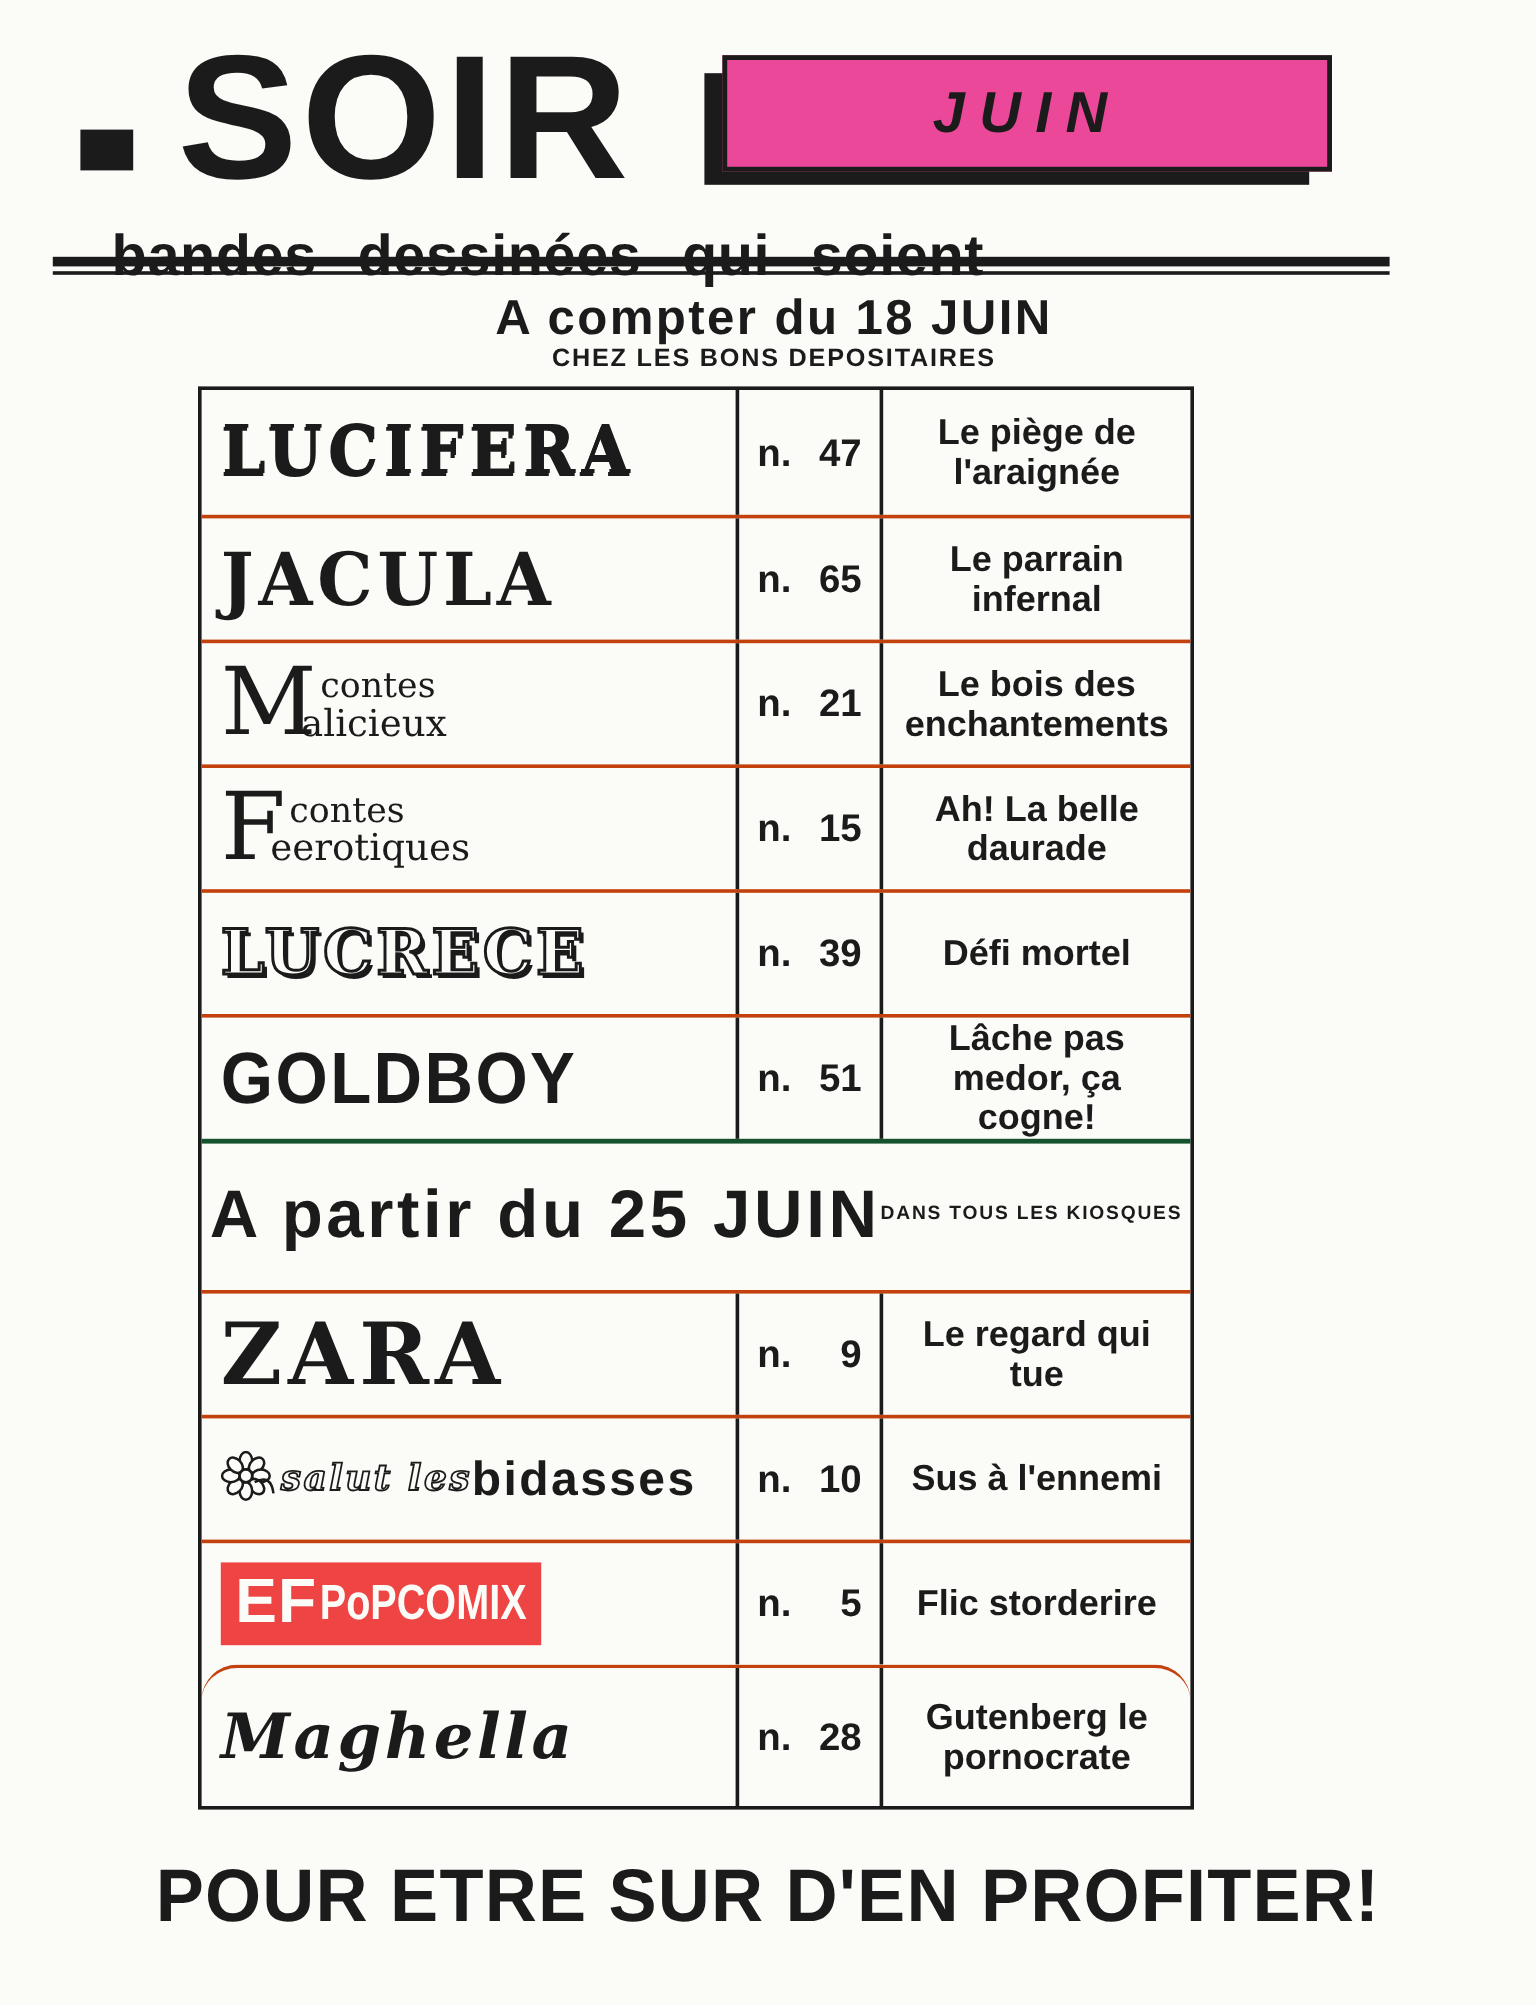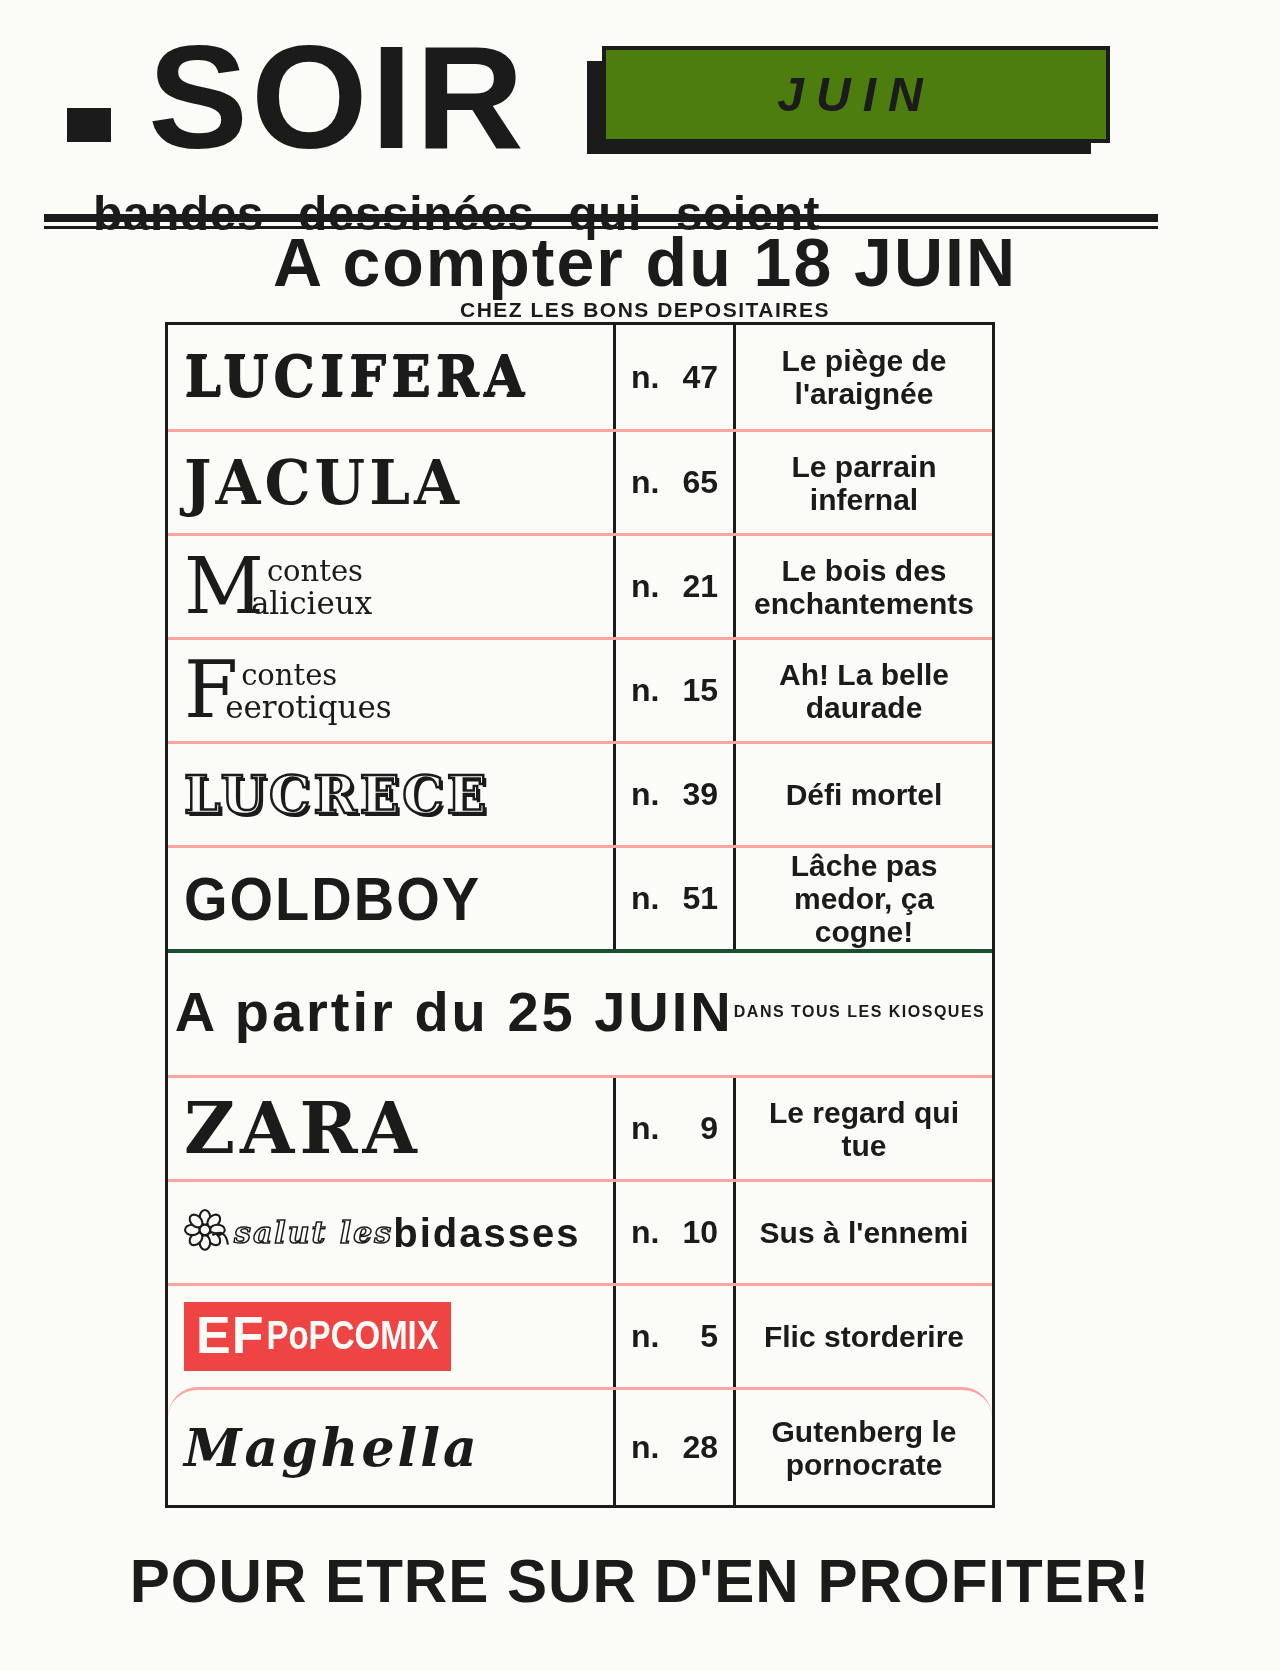--- a/index.html
+++ b/index.html
@@ -17,44 +17,44 @@
     font-size:150px; font-weight:bold; letter-spacing:3px; line-height:1;
     transform:scaleY(0.98);
   }
   .tagline {
     position:absolute; left:93px; top:186px;
     font-size:48px; font-weight:bold; letter-spacing:0.5px; word-spacing:20px;
     white-space:nowrap;
   }
   .month-box {
     position:absolute; left:602px; top:46px; width:508px; height:97px;
-    background:#4d7c0f; border:4px solid #1b1b1b;
+    background:#ec4899; border:4px solid #1b1b1b;
     box-shadow:-17px 13px 0 -2px #1b1b1b;
     display:flex; align-items:center; justify-content:center;
   }
   .month-box .month {
     font-size:48px; font-weight:bold; font-style:italic; letter-spacing:12px;
   }
   .header-divider {
     position:absolute; left:44px; top:214px; width:1114px; height:15px;
     border-top:8px solid #1b1b1b; border-bottom:3px solid #1b1b1b;
   }
   
   .sec-head { position:absolute; left:140px; width:1010px; text-align:center; }
-  .sec-head .big { font-size:68px; font-weight:bold; letter-spacing:2px; line-height:1.0; white-space:nowrap; }
+  .sec-head .big { font-size:41px; font-weight:bold; letter-spacing:2px; line-height:1.0; white-space:nowrap;margin-top:16px; }
   .sec-head .small { font-size:21px; font-weight:bold; letter-spacing:1.5px; margin-top:2px; }
   .sec18 { top:228px; }
   
   .catalog {
     position:absolute; left:165px; top:322px; width:830px;
     border:3px solid #1b1b1b;
   }
   .row {
     display:grid; grid-template-columns:448px 120px 1fr;
-    min-height:104px; border-top:3px solid #fca5a5;
+    min-height:104px; border-top:3px solid #c2410c;
   }
   .row.first { border-top:none; }
   .row.tall { min-height:118px;border-radius:30px; }
   .cell { display:flex; align-items:center; }
   .cell.logo { padding-left:16px; border-right:3px solid #1b1b1b; overflow:hidden; }
   .cell.num {
     border-right:3px solid #1b1b1b; padding:0 15px;
     justify-content:space-between; font-weight:bold; font-size:32px;
   }
   .cell.title {

